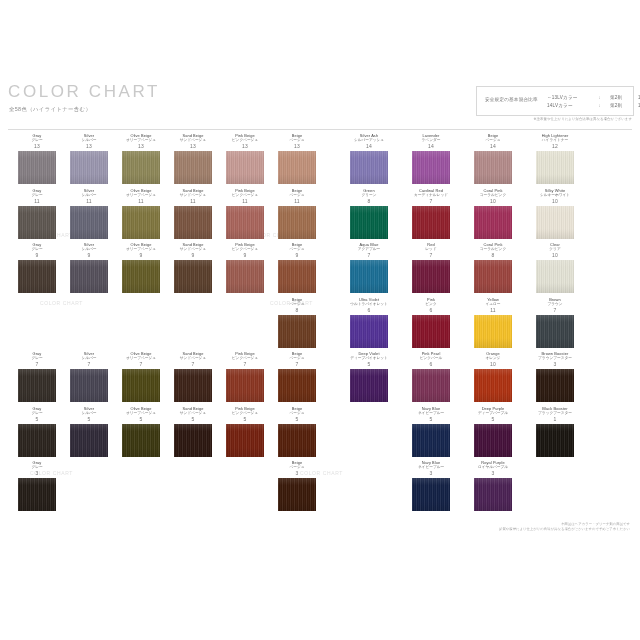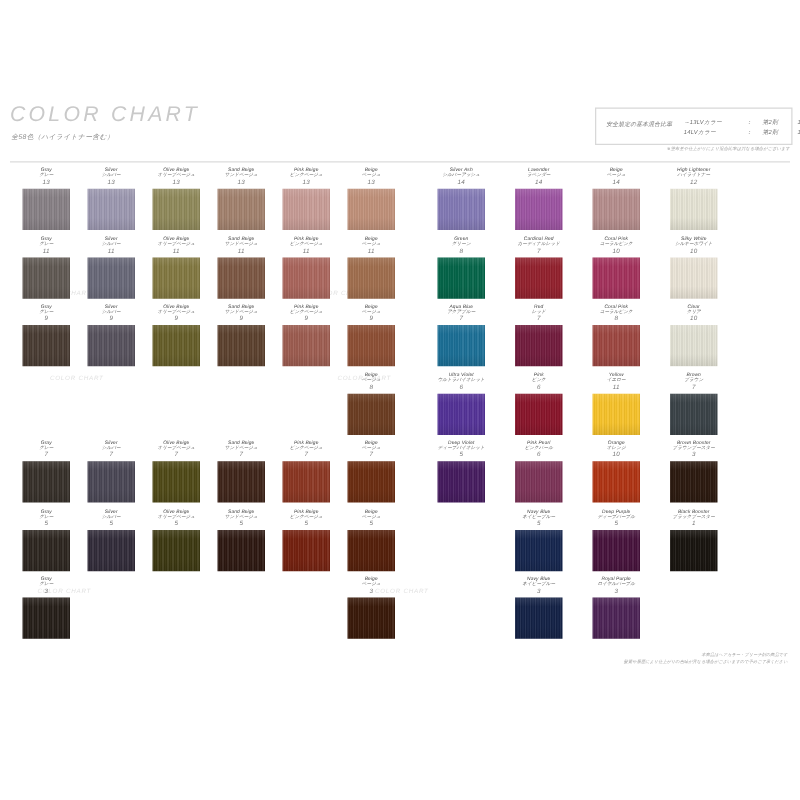--- a/index.html
+++ b/index.html
@@ -7,21 +7,20 @@
     width:640px;height:640px;
     background:#ffffff;
     font-family:"Liberation Sans","DejaVu Sans",sans-serif;
     overflow:hidden;
     position:relative;
   }
   .page{
     position:absolute;
     left:0;top:0;width:560px;height:640px;
     background:#ffffff;
-    font-style:italic;
   }
   
   .header{
     position:absolute;left:0;top:82px;width:640px;height:42px;
   }
   .title{
     position:absolute;left:8px;top:0px;
     font-size:17px;letter-spacing:2.6px;
     color:#c9c9c9;
     font-weight:400;

